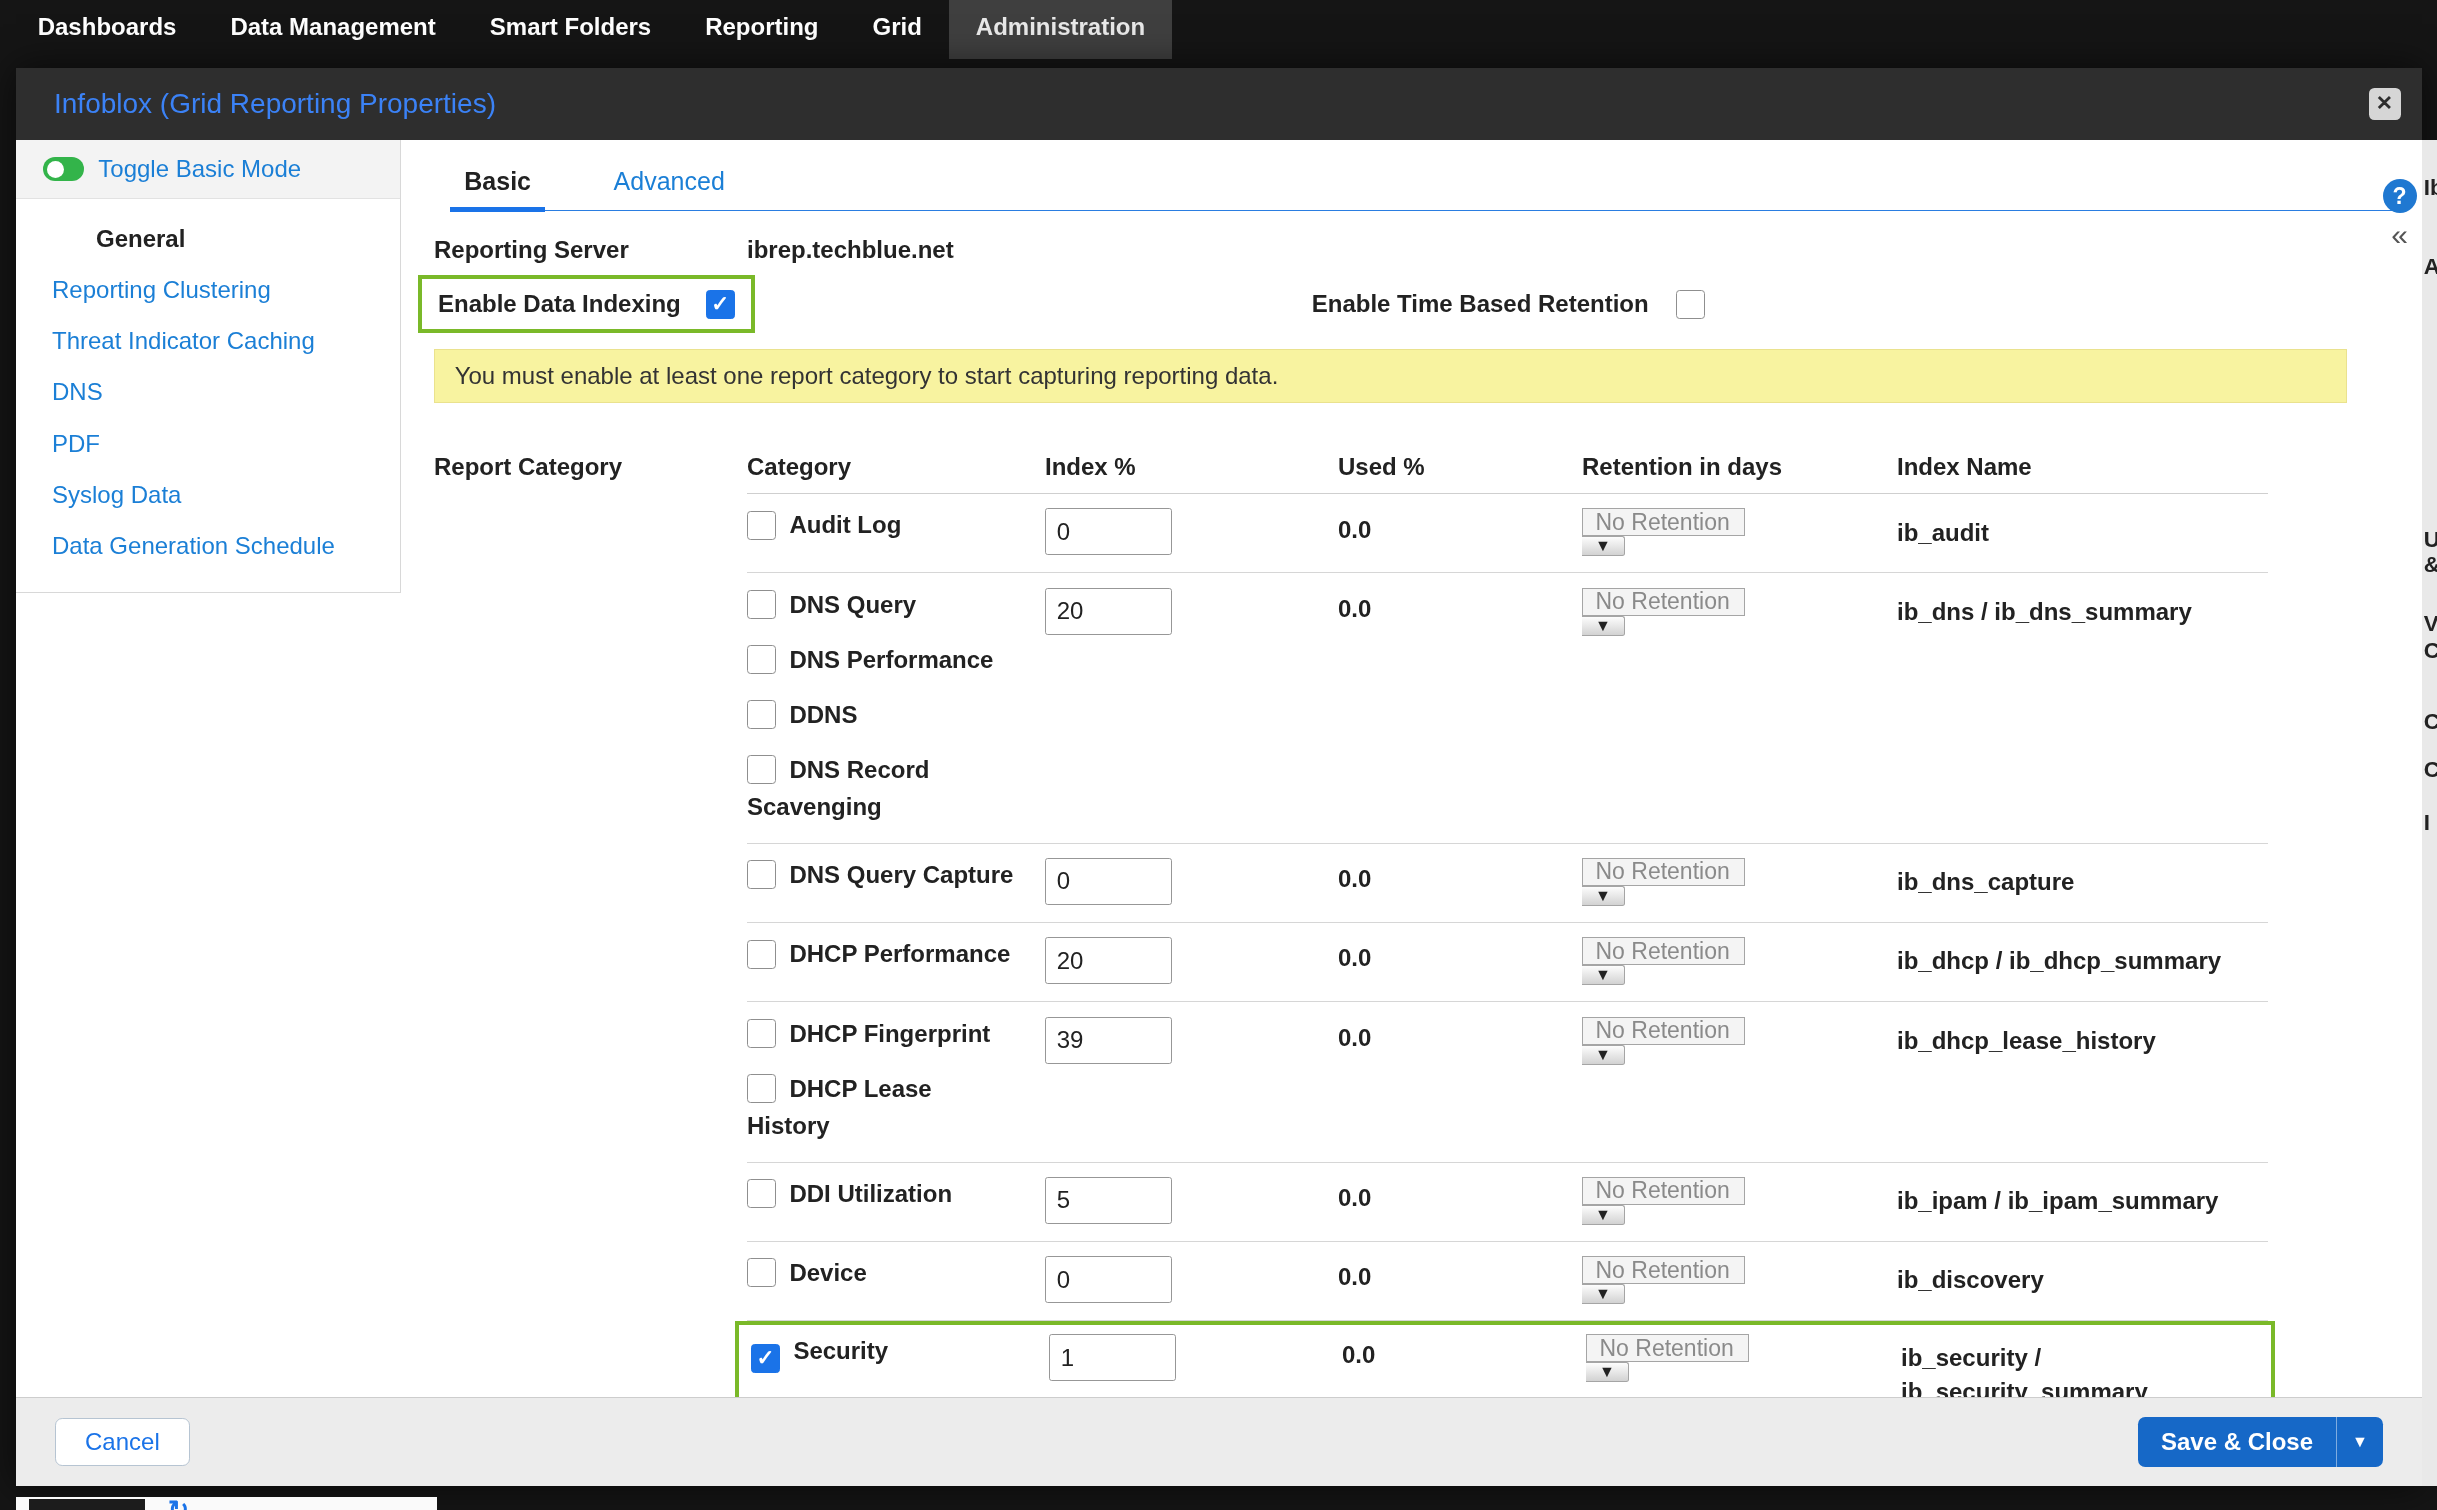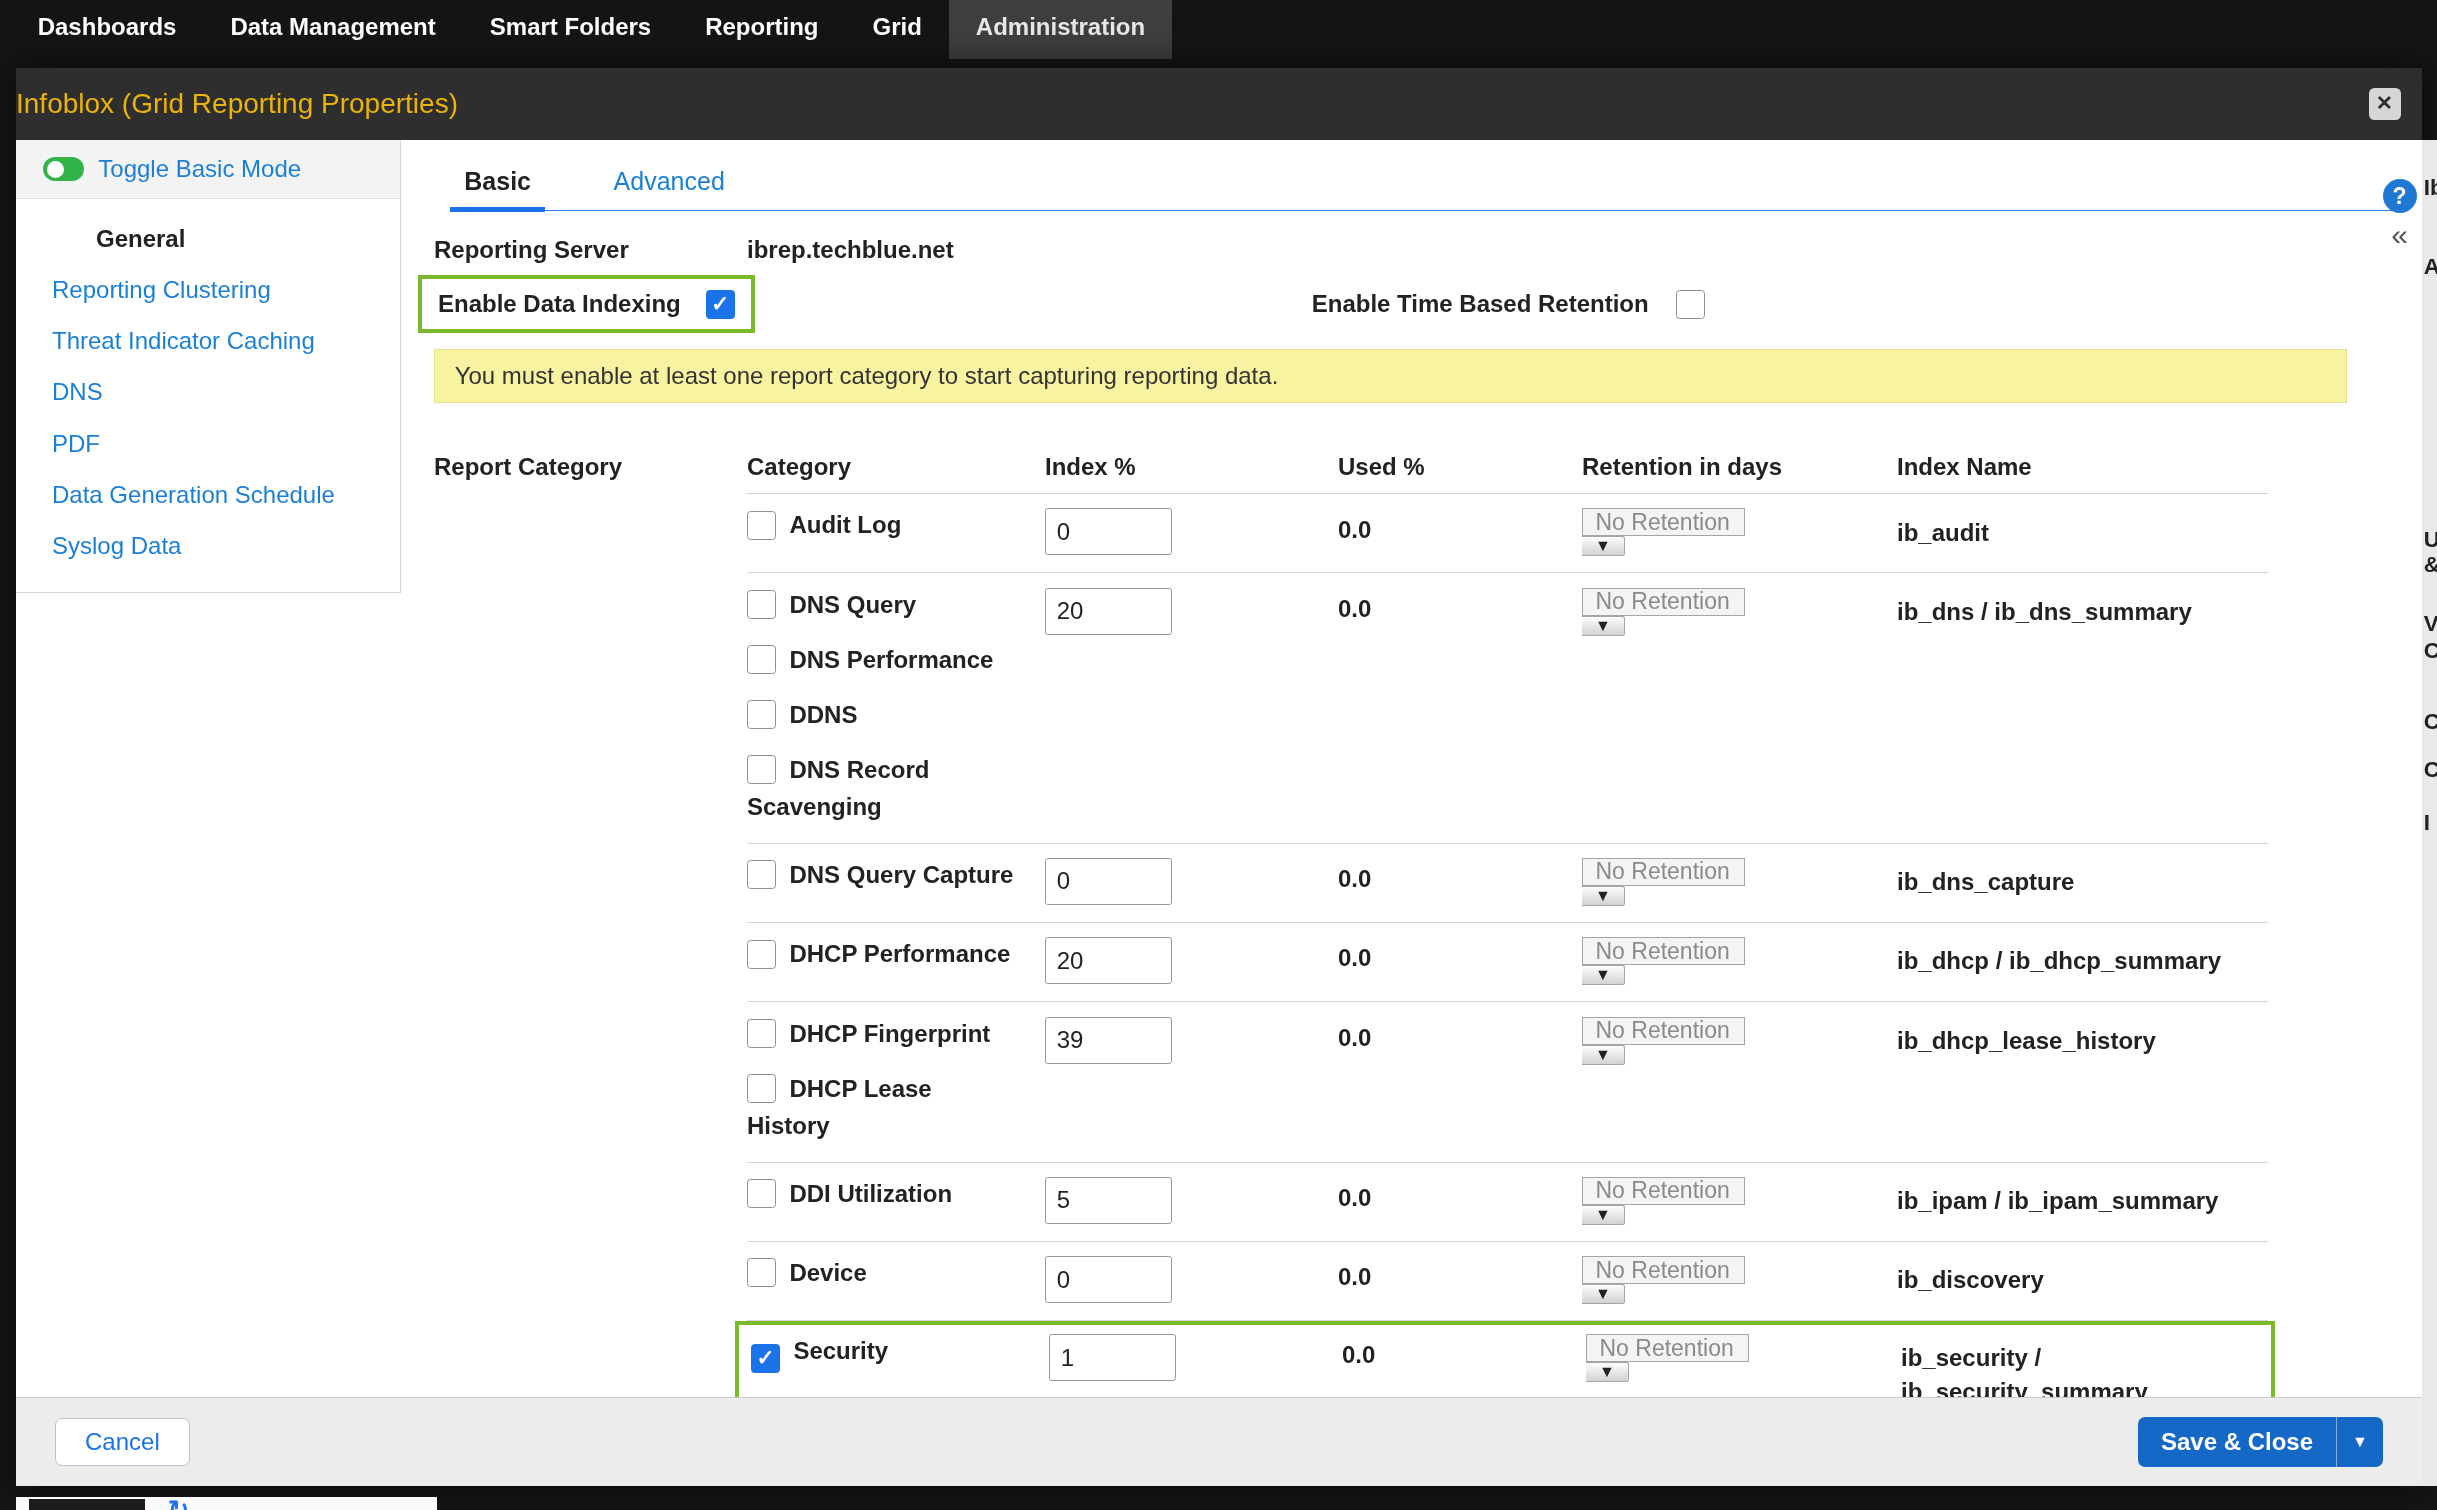--- a/index.html
+++ b/index.html
@@ -9,21 +9,21 @@
   .screen { position:relative; width:2438px; height:1511px; background:#151515; overflow:hidden; }
 
   
   .topnav { position:absolute; top:0; left:0; right:0; height:59px; background:#151515; display:flex; padding-left:10.7px; }
   .nav-item { color:#fff; font-weight:bold; font-size:24px; padding:12.5px 27px 0 27px; cursor:pointer; white-space:nowrap; }
   .nav-item.active { background:#3f3f3f; color:#e8e8e8; height:59px; }
 
   
   .dialog { position:absolute; left:16px; top:68px; width:2406px; height:1418px; background:#fff; box-shadow:0 0 36px rgba(0,0,0,.6); }
   .dlg-header { position:absolute; top:0; left:0; right:0; height:72px; background:#2e2e2e; display:flex; align-items:center; }
-  .dlg-title { color:#eab308; font-size:28px; }
+  .dlg-title { color:#3b82f6; font-size:28px; padding-left:38px; }
   .dlg-close { position:absolute; right:21.5px; top:19.7px; width:32px; height:32px; background:#d6d6d6; border-radius:5.4px; display:flex; align-items:center; justify-content:center; cursor:pointer; }
   .dlg-close span { color:#2e2e2e; font-size:20.6px; font-weight:bold; line-height:1; }
 
   .dlg-body { position:absolute; top:72px; bottom:89px; left:0; right:0; background:#fff; display:flex; overflow:hidden; }
 
   
   .sidebar-col { width:385px; flex:0 0 385px; }
   .sidebar { height:453px; border-right:0.9px solid #d8d8d8; border-bottom:0.9px solid #d8d8d8; background:#fff; }
   .toggle-row { height:59px; background:#f3f3f3; border-bottom:0.9px solid #e2e2e2; display:flex; align-items:center; gap:14.3px; padding-left:27px; cursor:pointer; }
   .toggle-pill { width:41px; height:24px; border-radius:12.5px; background:#33b44a; position:relative; flex:0 0 auto; }
@@ -133,22 +133,22 @@
                 <span class="knob"></span>
               </span>
             <span class="toggle-label">Toggle Basic Mode</span>
           </div>
           <div class="sb-items" id="sidebar-items">
               <div class="sb-item selected">General</div>
               <div class="sb-item">Reporting Clustering</div>
               <div class="sb-item">Threat Indicator Caching</div>
               <div class="sb-item">DNS</div>
               <div class="sb-item">PDF</div>
+              <div class="sb-item">Syslog Data</div>
               <div class="sb-item">Data Generation Schedule</div>
-              <div class="sb-item">Syslog Data</div>
             </div>
         </div>
       </div>
 
       <div class="content">
 
         <div class="tabs" id="tabs">
             <div class="tab active">Basic</div>
             <div class="tab">Advanced</div>
           </div>

